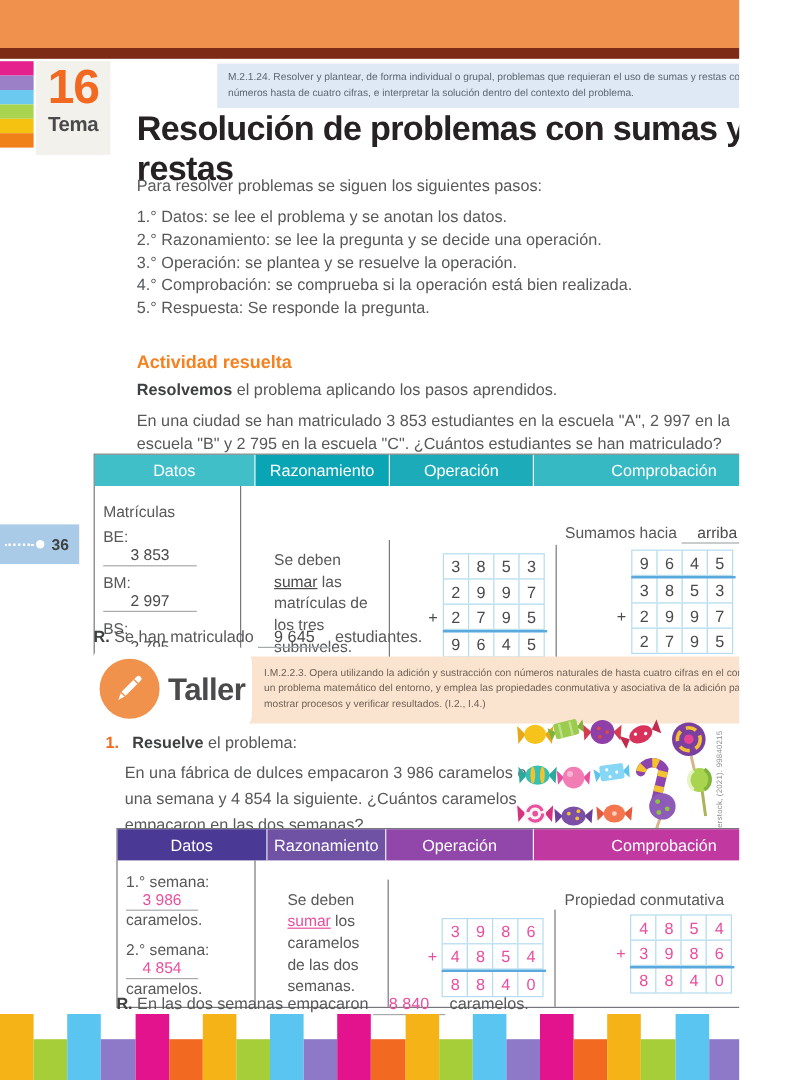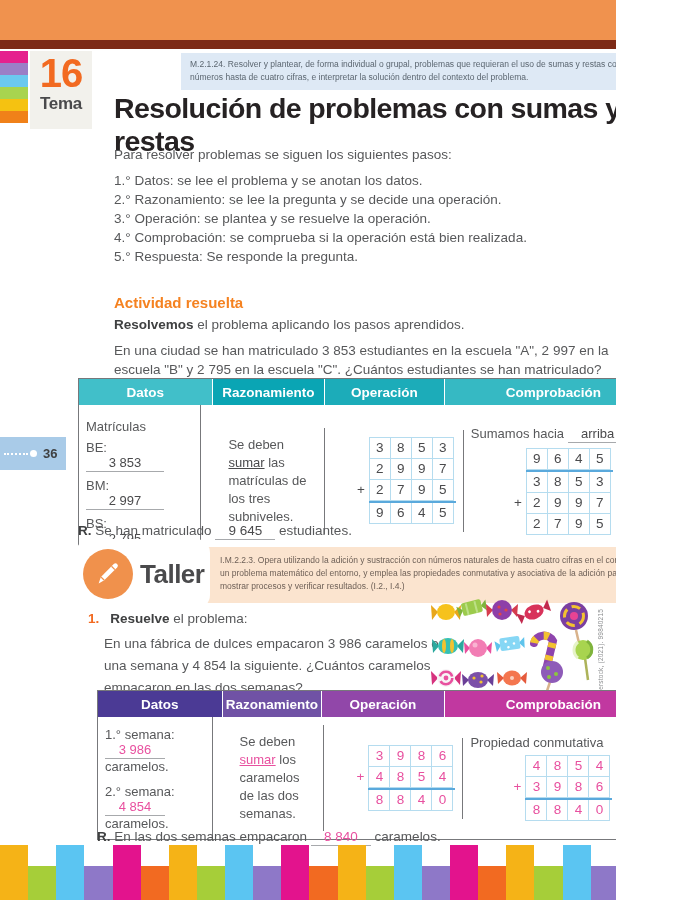--- a/index.html
+++ b/index.html
@@ -32,24 +32,24 @@
 
   .activity-heading { position:absolute; left:114px; top:294px; font-size:15px; font-weight:bold; color:#F58220; }
   .activity-lead { position:absolute; left:114px; top:317px; }
   .activity-problem { position:absolute; left:114px; top:341px; width:510px; line-height:19px; }
 
   
   .ptable { position:absolute; background:#fff; border:1px solid #77787B; box-sizing:border-box; }
   .t1 { left:78px; top:378px; width:585px; }
   .t2 { left:97px; top:690px; width:566px; }
   .thead { display:flex; height:26px; }
-  .th { box-sizing:border-box; color:#fff; font-weight:bold; font-size:13.5px;
+  .th { box-sizing:border-box; color:#fff; font-weight:normal; font-size:13.5px;
         display:flex; align-items:center; justify-content:center; border-right:1px solid #fff; }
   .th:last-child { border-right:none; }
-  .tbody { display:flex; align-items:center; }
+  .tbody { display:flex; align-items:flex-end; }
   .td { box-sizing:border-box; border-right:1px solid #77787B; padding:8px 7px; font-size:13px; }
   .td:last-child { border-right:none; }
   .t1 .c1 { width:134px; } .t1 .c2 { width:113px; } .t1 .c3 { width:120px; } .t1 .c4 { width:218px; }
   .t2 .c1 { width:125px; } .t2 .c2 { width:100px; } .t2 .c3 { width:123px; } .t2 .c4 { width:218px; }
   .t1 .tbody { min-height:108px; }
   .t2 .tbody { min-height:100px; }
 
   .hand1 { color:#4A4A4C; }
   .hand2 { color:#E8509F; }
   .uval { display:inline-block; min-width:70px; text-align:center;

